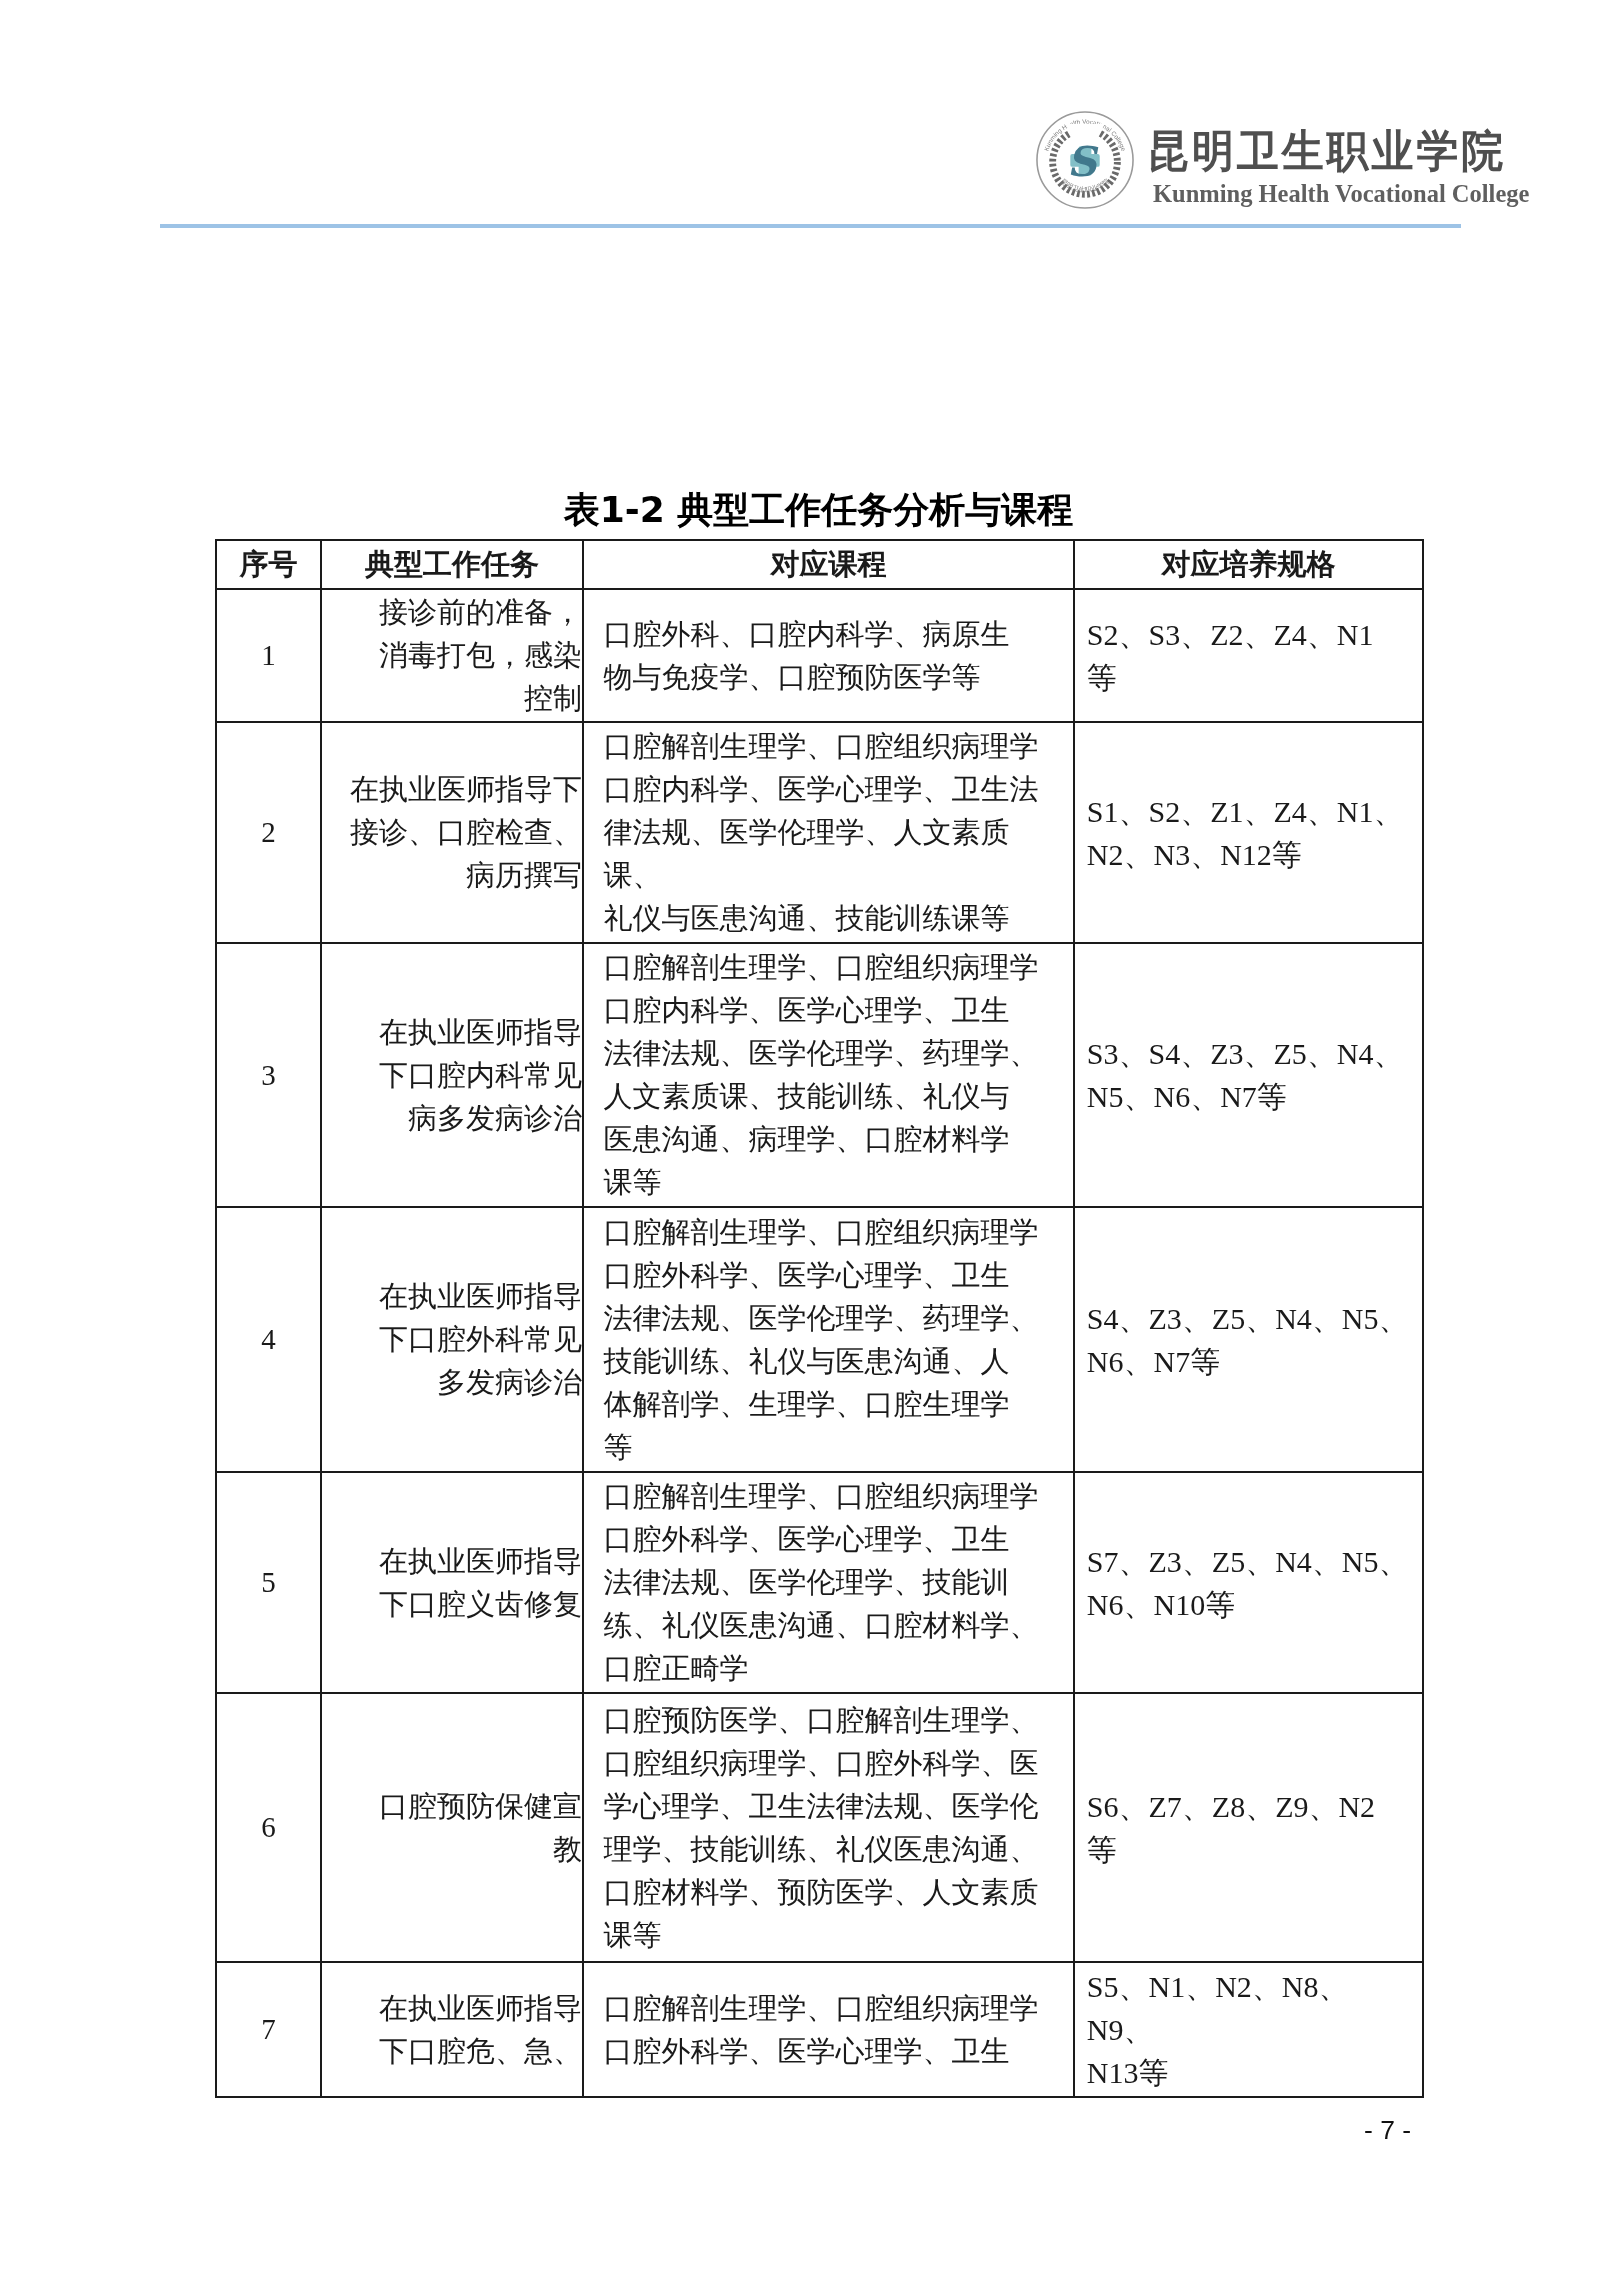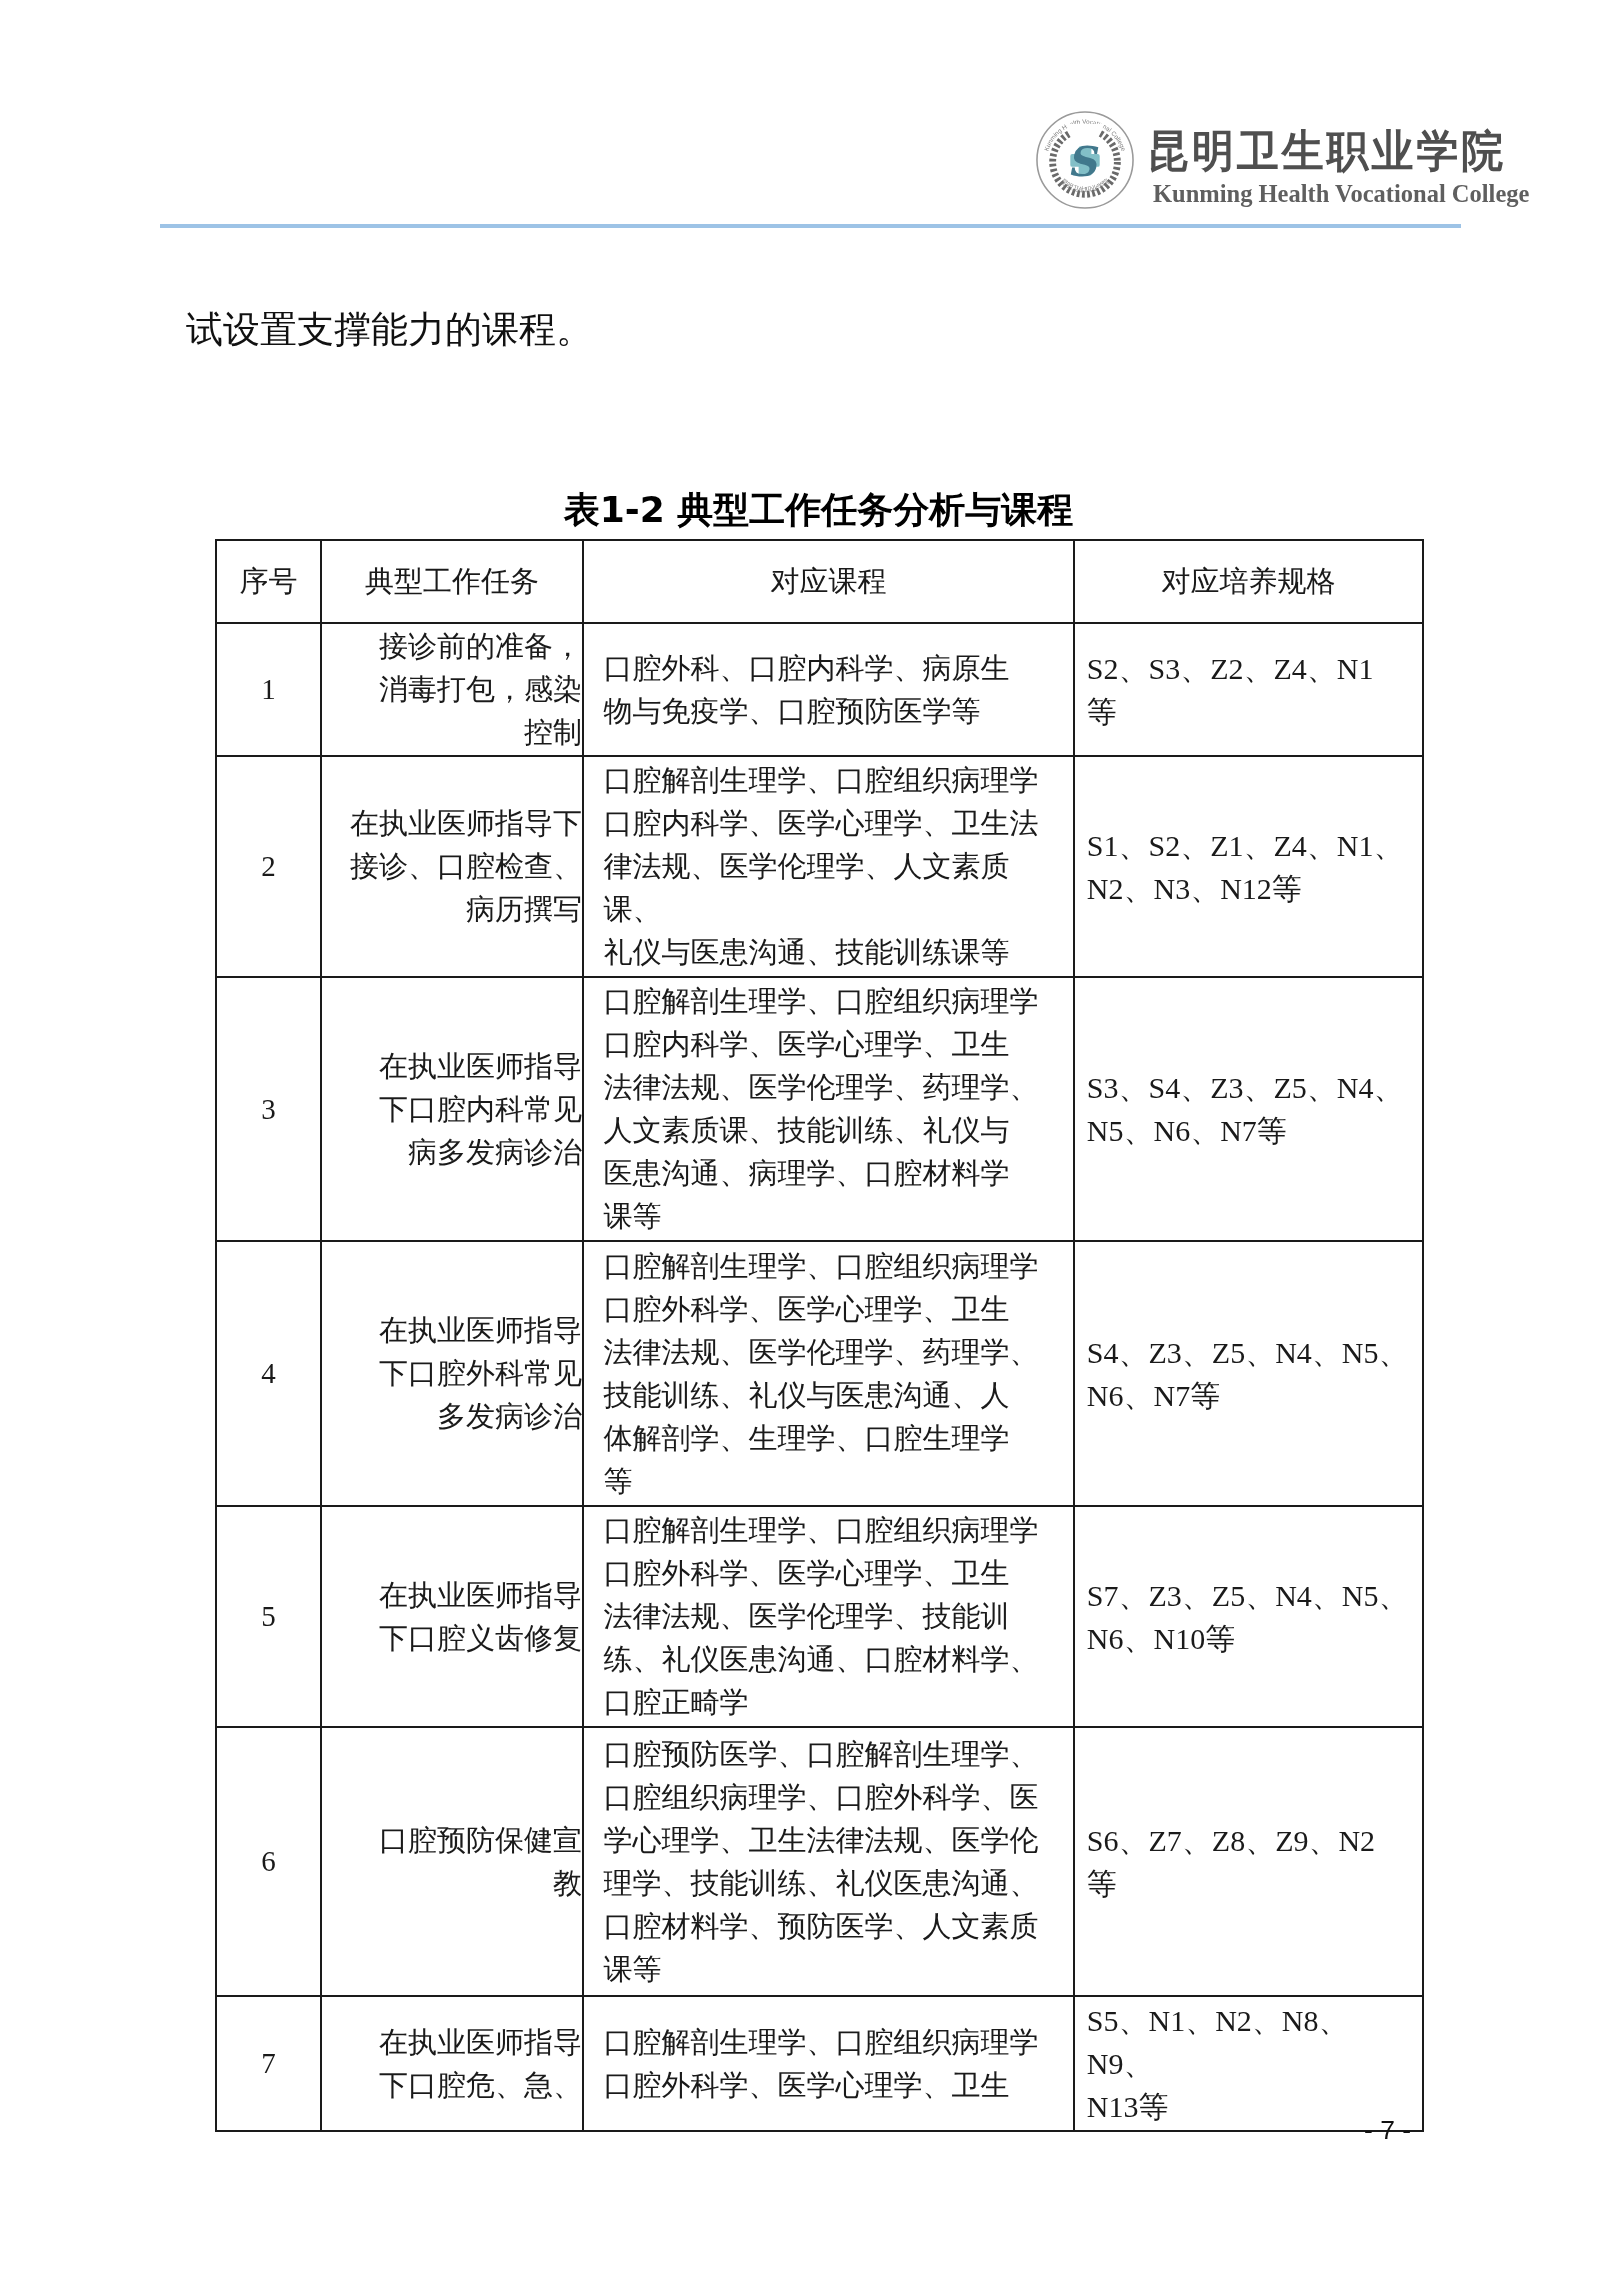--- a/index.html
+++ b/index.html
@@ -45,25 +45,25 @@
     font-size:36px;font-weight:bold;color:#000;
   }
   
   table.task-table{
     position:absolute;left:215px;top:539px;width:1207px;
     border-collapse:collapse;table-layout:fixed;
     border:2.9px solid #1a1a1a;
   }
   .task-table th{
     font-family:"DejaVu Sans", sans-serif;
-    font-size:29px;font-weight:normal;
+    font-size:29px;font-weight:bold;
     height:47px;
     border:2px solid #1a1a1a;border-bottom-width:2.9px;
     vertical-align:middle;
-    padding:17px;
+    padding:0;
   }
   .task-table td{
     border:2px solid #1a1a1a;border-top-width:2.9px;border-bottom-width:2.9px;
     font-size:29px;
     vertical-align:middle;
     white-space:pre-line;
     padding:0;
   }
   td.cell-no{text-align:center;line-height:43px;}
   td.cell-task{text-align:right;line-height:43px;}
@@ -104,21 +104,20 @@
     <text x="51" y="67" text-anchor="middle" font-family="DejaVu Serif, serif" font-style="italic" font-weight="bold" font-size="42" fill="#41788c">S</text>
     <text font-family="Liberation Sans, sans-serif" font-size="7" fill="#7a7a7a" text-anchor="middle">
       <textPath href="#arcBottom" startOffset="50%">昆明卫生职业学院</textPath>
     </text>
   </svg>
 
   <div class="college-zh">昆明卫生职业学院</div>
   <div class="college-en">Kunming Health Vocational College</div>
   <div class="divider"></div>
 
-  <div class="paragraph">试设置支撑能力的课程。</div>
   <div class="table-caption">表1-2 典型工作任务分析与课程</div>
 
   <table class="task-table">
     <colgroup>
       <col style="width:105px">
         <col style="width:262px">
         <col style="width:491px">
         <col style="width:349px">
     </colgroup>
     <thead>

